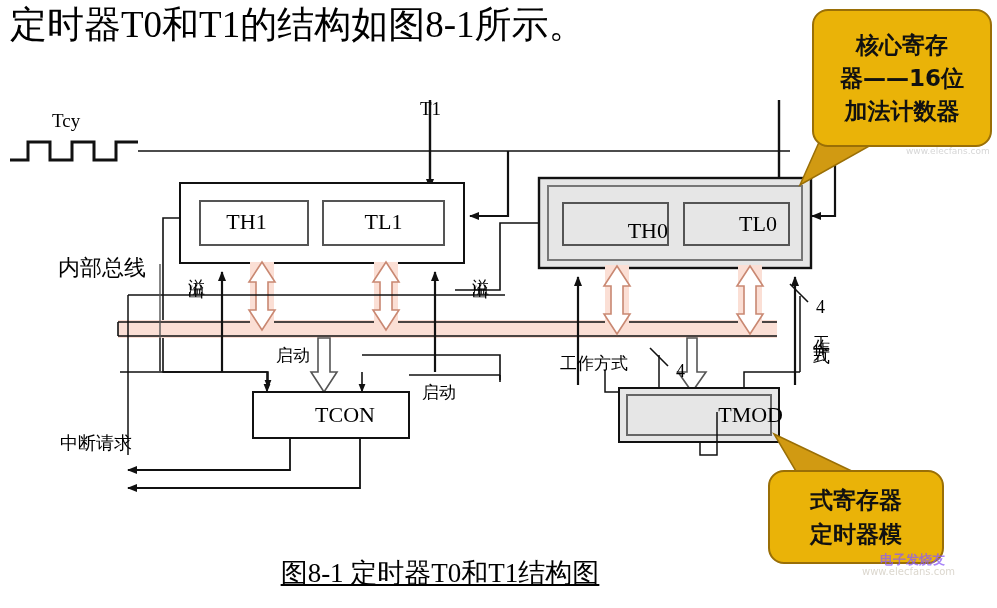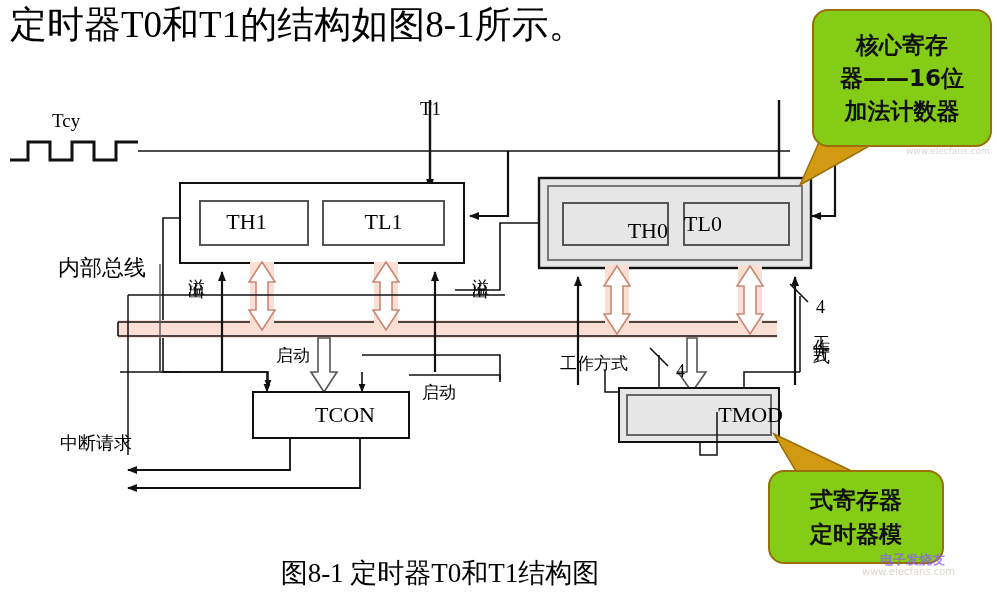--- a/index.html
+++ b/index.html
@@ -14,29 +14,29 @@
   #page-title{
     left:10px;top:2px;width:760px;
     font-size:37px;line-height:46px;
     font-family:"Liberation Serif","DejaVu Serif",serif;
     letter-spacing:0px;white-space:nowrap;
   }
 
   
   #figure-caption{
     left:0;top:556px;width:880px;text-align:center;
-    font-size:27px;line-height:34px;white-space:nowrap;
+    font-size:27px;line-height:34px;white-space:nowrap;text-decoration:underline;
   }
 
   
   #diagram-svg{left:0;top:0;}
 
   
   .callout{
-    background:#84cc16;border:2px solid #9a6f06;border-radius:16px;
+    background:#eab308;border:2px solid #9a6f06;border-radius:16px;
     font-family:"DejaVu Sans","Liberation Sans",sans-serif;
     font-weight:bold;color:#111;text-align:center;
     display:flex;flex-direction:column;justify-content:center;
     align-items:center;
   }
   #callout-core{
     left:812px;top:9px;width:176px;height:134px;
     font-size:23px;line-height:33px;
   }
   #callout-tmod{
@@ -238,21 +238,21 @@
 </svg>
 
 <div class="abs dlabel" style="left:52px;top:110px;font-size:19px;">Tcy</div>
 
 <div class="abs dlabel" style="left:420px;top:98px;font-size:19px;">T1</div>
 
 <div class="abs reg-name" style="left:200px;top:209px;width:93px;text-align:center;">TH1</div>
 <div class="abs reg-name" style="left:323px;top:209px;width:121px;text-align:center;">TL1</div>
 
 <div class="abs reg-name" style="left:563px;top:218px;width:105px;text-align:right;">TH0</div>
-<div class="abs reg-name" style="left:684px;top:211px;width:93px;text-align:left;">TL0</div>
+<div class="abs reg-name" style="left:684px;top:211px;width:93px;text-align:right;">TL0</div>
 
 <div class="abs reg-name" style="left:253px;top:402px;width:184px;text-align:center;">TCON</div>
 <div class="abs reg-name" style="left:639px;top:402px;width:144px;text-align:right;">TMOD</div>
 
 <div class="abs dlabel cn" style="left:58px;top:259px;font-size:22px;font-family:Liberation Mono, monospace;">内部总线</div>
 
 <div class="abs dlabel cn vert" style="left:185px;top:265px;height:58px;font-size:17px;">溢出</div>
 
 <div class="abs dlabel cn vert" style="left:469px;top:265px;height:58px;font-size:17px;">溢出</div>
 

